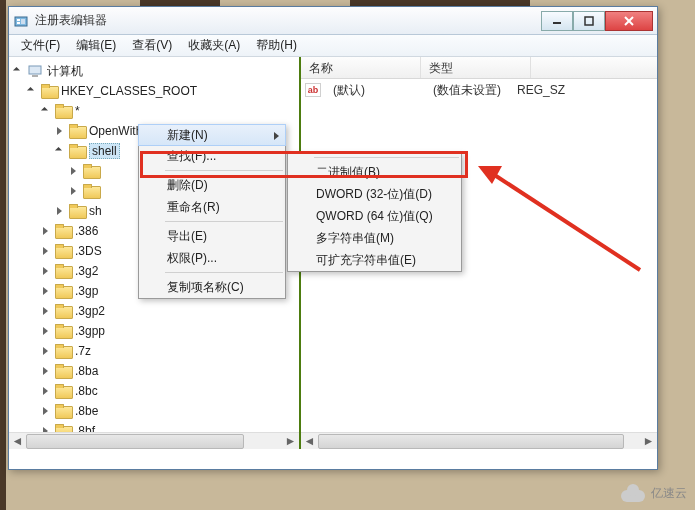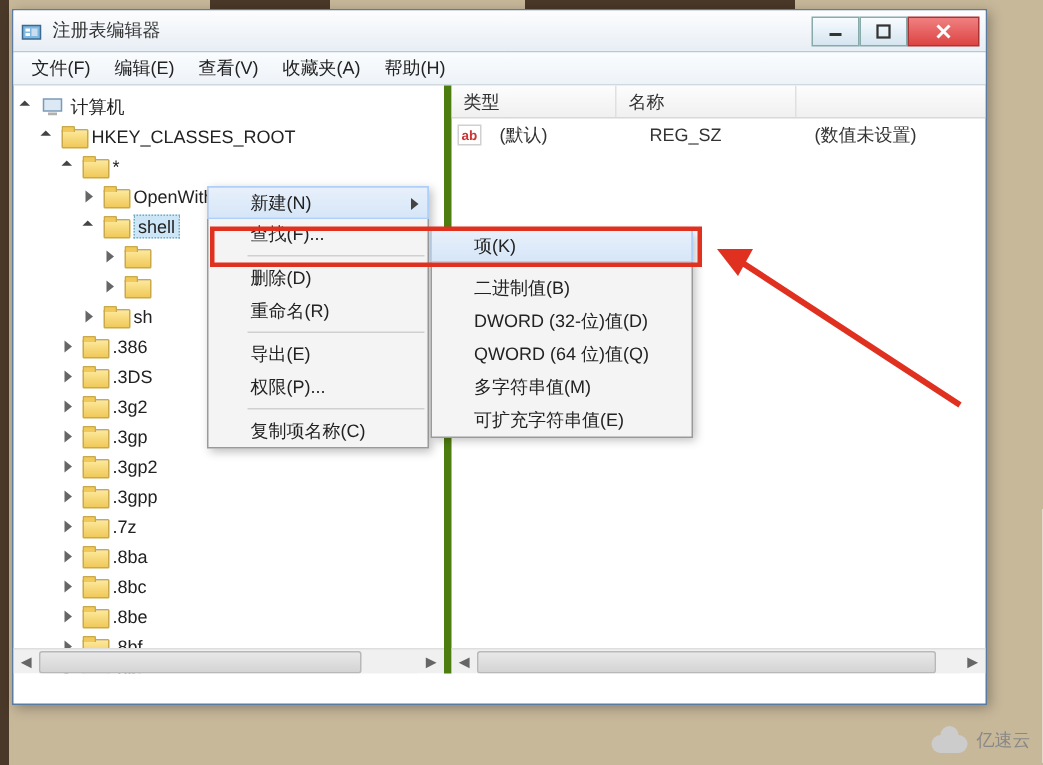--- a/index.html
+++ b/index.html
@@ -10,21 +10,21 @@
 .titlebar { height: 28px; background: linear-gradient(#fdfdfe,#e8eef5); display: flex; align-items: center; padding: 0 4px; border-bottom: 1px solid #b8c8d8; justify-content: center; }
 .title-icon { width: 16px; height: 16px; margin-right: 6px; display: inline-flex; align-items: center; justify-content: center; }
 .title-text { flex: 1; color: #333; }
 .win-btns { display: flex; gap: 0; }
 .win-btn { width: 32px; height: 20px; border: 1px solid #8aa; background: linear-gradient(#f8fbff,#d5e5f0); display: flex; align-items: center; justify-content: center; font-size: 11px; color: #333; }
 .win-btn.close { background: linear-gradient(#f08080,#d44); color: #fff; width: 48px; border-color: #a33; }
 .win-btn.close svg { width: 10px; height: 10px; }
 .menubar { height: 22px; background: linear-gradient(#fafcfe,#eef3f8); display: flex; align-items: center; padding: 0 4px; border-bottom: 1px solid #d0d8e0; }
 .menu-item { padding: 2px 8px; color: #222; cursor: default; }
 .content { display: flex; height: calc(100% - 28px - 22px - 20px); }
-.tree-pane { width: 292px; border-right: 5px solid #4d7c0f; overflow: hidden; position: relative; }
+.tree-pane { width: 292px; border-right: 2px solid #4d7c0f; overflow: hidden; position: relative; }
 .list-pane { flex: 1; overflow: hidden; position: relative; }
 .tree { padding: 4px 0 0 4px; }
 .tree-row { height: 20px; display: flex; align-items: center; white-space: nowrap; }
 .tw { display: inline-block; width: 12px; height: 12px; margin-right: 2px; position: relative; }
 .tw::before { content: ''; position: absolute; left: 2px; top: 2px; border-style: solid; }
 .tw.closed::before { border-width: 4px 0 4px 5px; border-color: transparent transparent transparent #666; }
 .tw.open::before { border-width: 5px 5px 0 0; border-color: #444 transparent transparent transparent; transform: rotate(45deg); left: 1px; top: 3px; }
 .folder-icon { width: 16px; height: 14px; margin-right: 4px; display: inline-block; position: relative; }
 .folder-icon::before { content: ''; position: absolute; left: 0; top: 2px; width: 16px; height: 11px; background: linear-gradient(#fde89a,#f0c95a); border: 1px solid #c9a94a; border-radius: 1px; }
 .folder-icon::after { content: ''; position: absolute; left: 0; top: 0; width: 7px; height: 3px; background: #f0c95a; border: 1px solid #c9a94a; border-bottom: none; border-radius: 1px 1px 0 0; }
@@ -238,31 +238,31 @@
         <div class="arrow">◄</div>
         <div class="track">
               <div class="thumb" style="width:85%"></div>
             </div>
         <div class="arrow">►</div>
       </div>
     </div>
 
     <div class="list-pane">
       <div class="list-header">
+        <div class="col" style="width:120px">名称</div>
         <div class="col" style="width:110px">类型</div>
-        <div class="col" style="width:120px">名称</div>
       </div>
       <div class="list-body">
         <div class="list-row">
           <span class="ab-icon">
                 <span>ab</span>
               </span>
           <div class="col" style="width:100px">(默认)</div>
+          <div class="col">(数值未设置)</div>
           <div class="col" style="width:110px">REG_SZ</div>
-          <div class="col">(数值未设置)</div>
         </div>
       </div>
       <div class="hscroll">
         <div class="arrow">◄</div>
         <div class="track">
               <div class="thumb" style="width:95%"></div>
             </div>
         <div class="arrow">►</div>
       </div>
     </div>
@@ -280,21 +280,20 @@
   <div class="ctx-item">删除(D)</div>
   <div class="ctx-item">重命名(R)</div>
   <div class="ctx-sep"></div>
   <div class="ctx-item">导出(E)</div>
   <div class="ctx-item">权限(P)...</div>
   <div class="ctx-sep"></div>
   <div class="ctx-item">复制项名称(C)</div>
 </div>
 
 <div class="ctx-menu sub">
-  <div class="ctx-item hl">项(K)</div>
   <div class="ctx-sep"></div>
   <div class="ctx-item">二进制值(B)</div>
   <div class="ctx-item">DWORD (32-位)值(D)</div>
   <div class="ctx-item">QWORD (64 位)值(Q)</div>
   <div class="ctx-item">多字符串值(M)</div>
   <div class="ctx-item">可扩充字符串值(E)</div>
 </div>
 
 <div class="red-box" style="left:140px; top:151px; width:328px; height:27px"></div>
 

